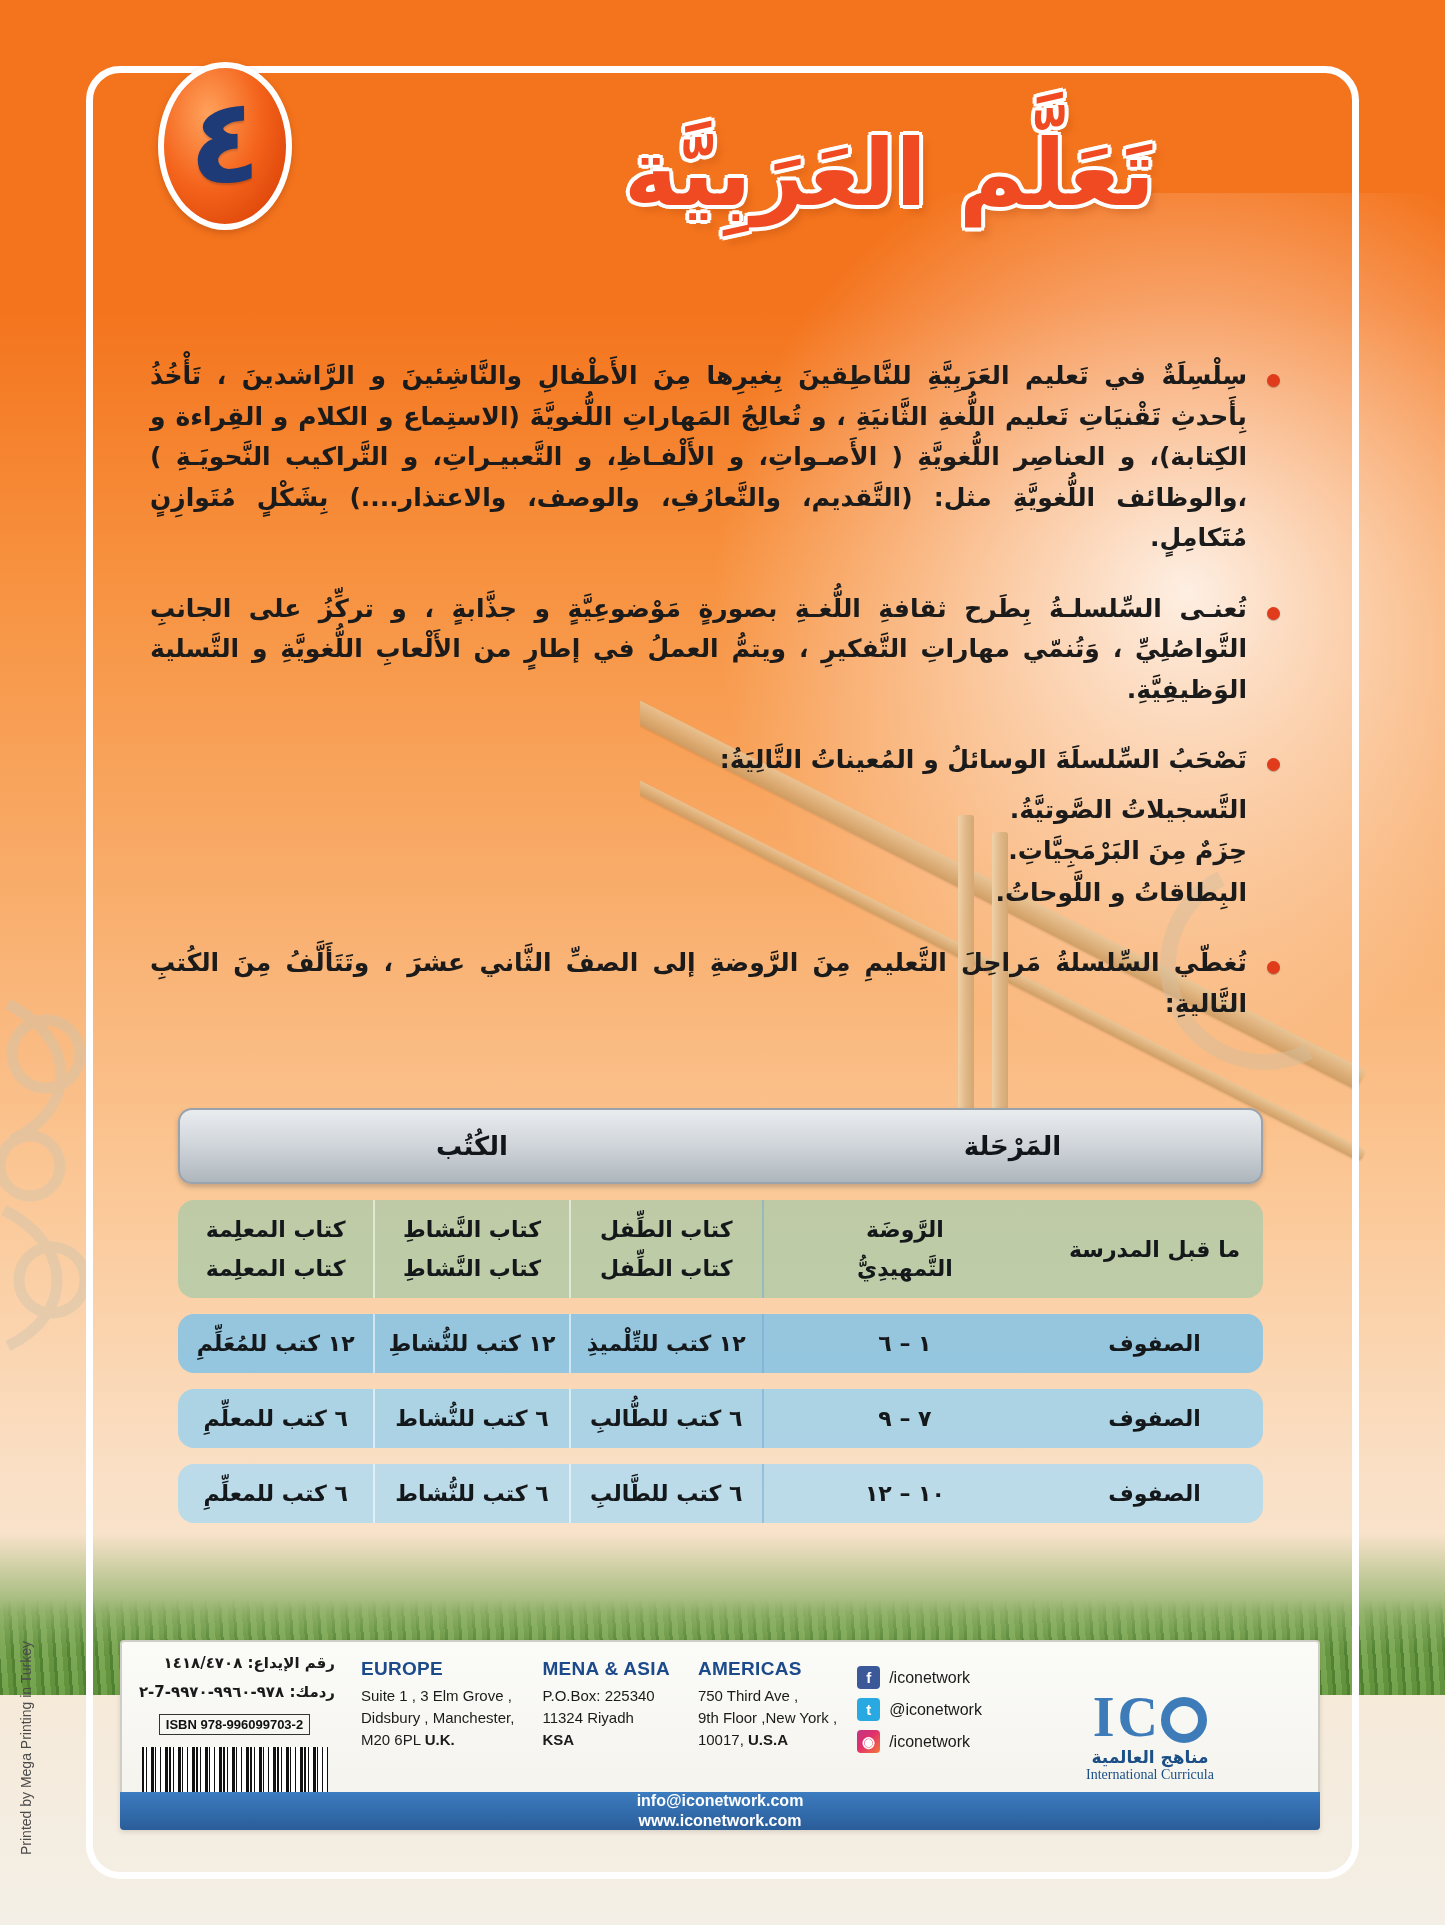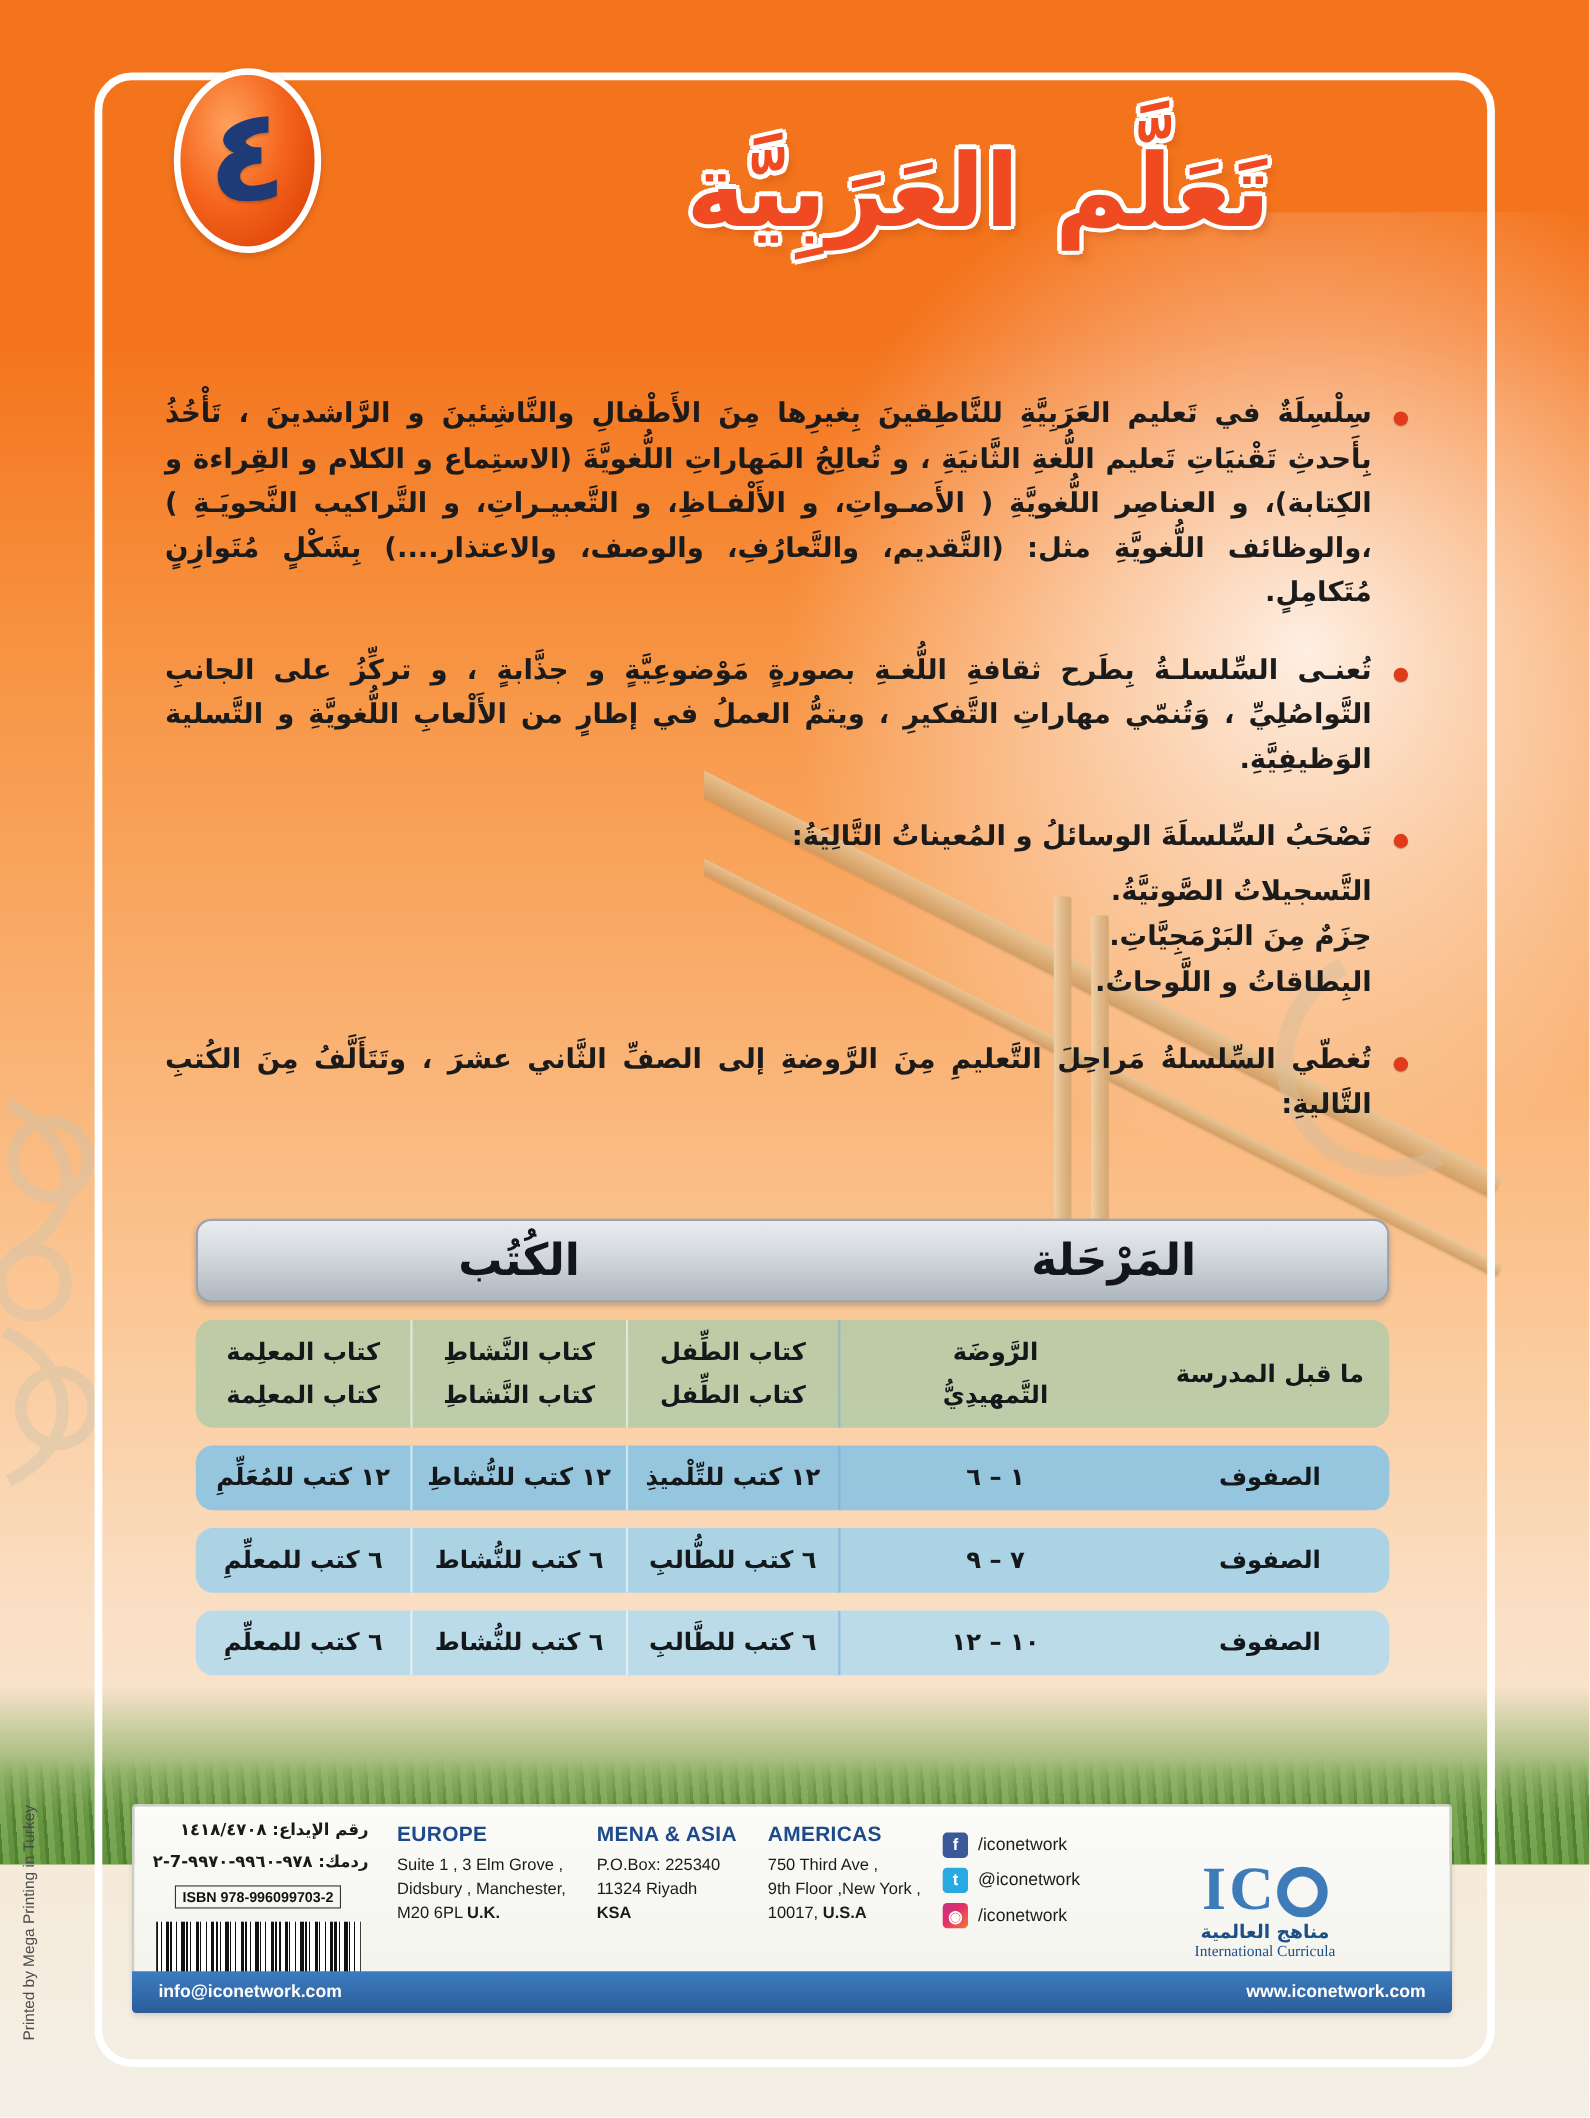--- a/index.html
+++ b/index.html
@@ -138,21 +138,21 @@
   }
   #thead {
     display: flex; flex-direction: row;
     height: 76px; align-items: center;
     border-radius: 14px;
     background: linear-gradient(180deg,#e9ecef 0%,#d2d7dc 45%,#aeb6bd 100%);
     border: 2px solid #9aa3ab;
     box-shadow: 0 3px 5px rgba(60,70,80,.28);
   }
   #thead .th {
-    font-size: 40px; font-weight: 700; color: #12161a;
+    font-size: 26px; font-weight: 700; color: #12161a;
     text-align: center;
   }
   #thead .th-stage { flex: 0 0 46%; }
   #thead .th-books { flex: 1 1 auto; }
 
   .trow {
     display: flex; flex-direction: row; align-items: stretch;
     margin-top: 16px;
     border-radius: 16px;
     overflow: hidden;
@@ -183,20 +183,21 @@
     border-radius: 4px;
     display: flex; flex-direction: row;
     box-shadow: 0 2px 5px rgba(90,80,60,.18);
   }
   #footer-strip {
     position: absolute; left: 120px; top: 1792px; width: 1200px; height: 38px;
     background: linear-gradient(180deg,#3c7cc0 0%,#2a5d99 100%);
     display: flex; align-items: center; justify-content: space-between;
     padding: 0 24px;
     border-radius: 0 0 4px 4px;
+    flex-direction: column;
   }
   #footer-strip span {
     color: #ffffff; font-size: 16px; font-weight: 700;
     font-family: "Liberation Sans", sans-serif;
   }
 
   #isbn-block {
     flex: 0 0 225px; padding: 10px 12px 6px 12px;
     display: flex; flex-direction: column; align-items: center; justify-content: space-between;
   }

